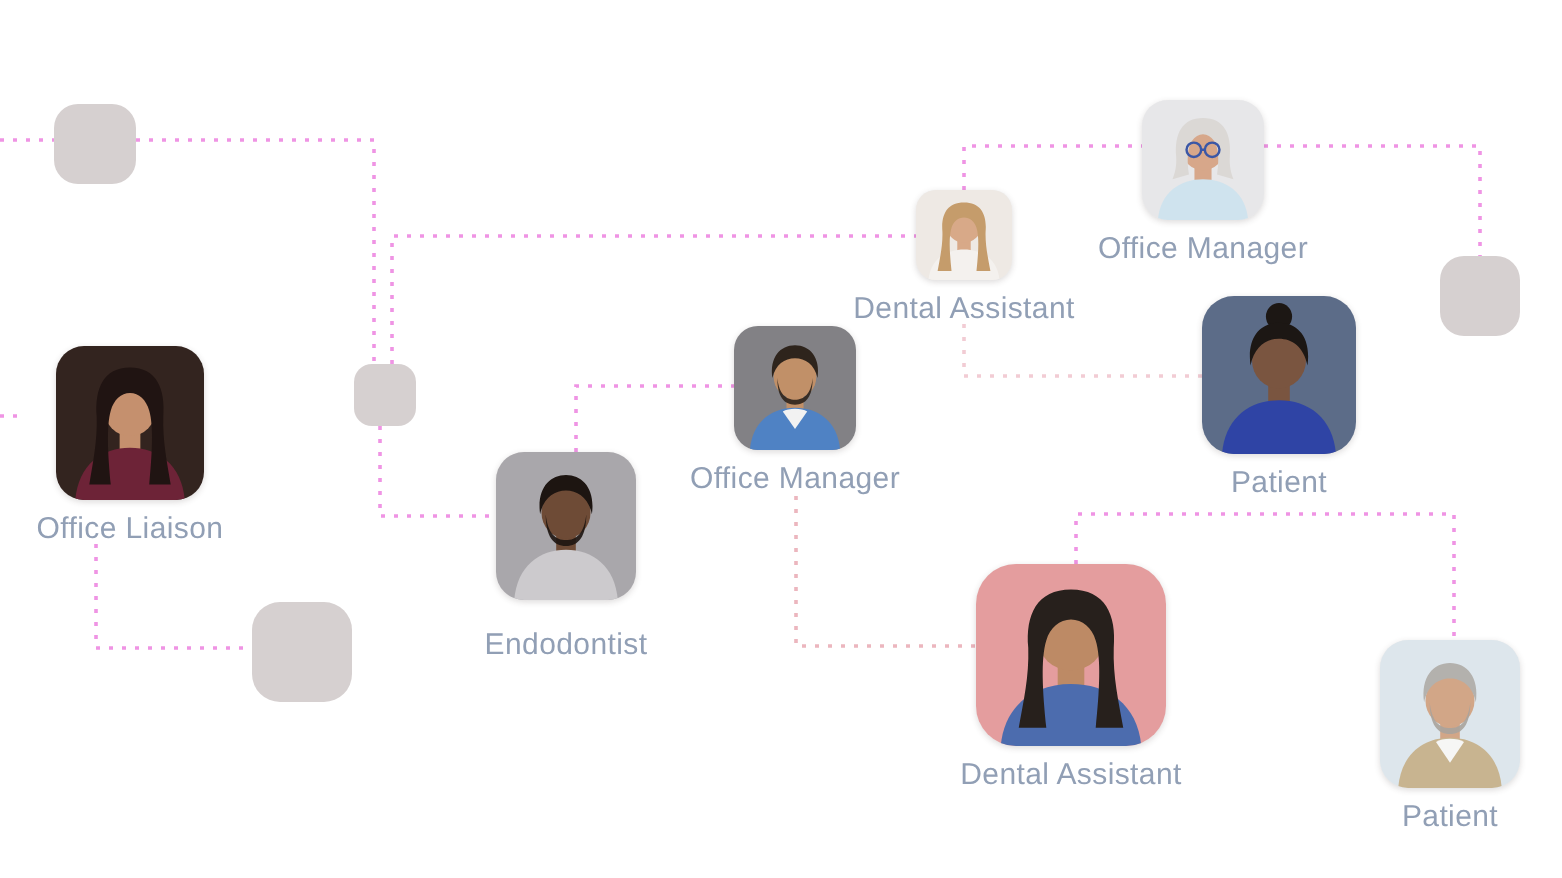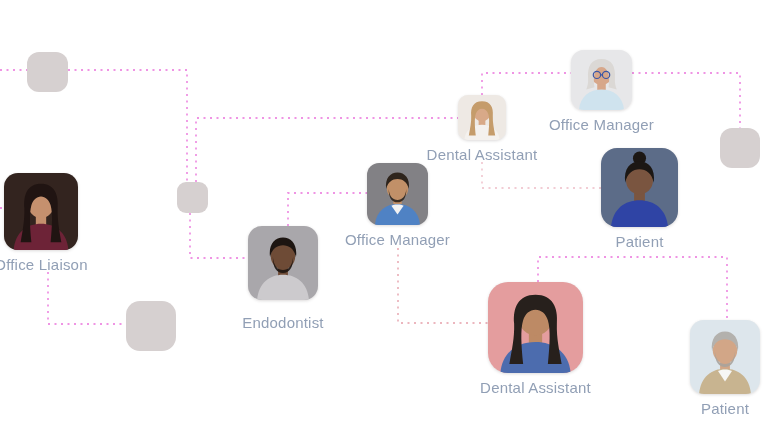--- a/index.html
+++ b/index.html
@@ -43,21 +43,21 @@
       <polyline points="632,73 740,73 740,128" fill="none" stroke="#ef94e4" stroke-width="1.8" stroke-dasharray="2 4.5"></polyline>
       <polyline points="482,162 482,188 601,188" fill="none" stroke="#f2ccd4" stroke-width="1.8" stroke-dasharray="2 4.5"></polyline>
       <polyline points="48,272 48,324 126,324" fill="none" stroke="#ef94e4" stroke-width="1.8" stroke-dasharray="2 4.5"></polyline>
       <polyline points="538,282 538,257 727,257 727,320" fill="none" stroke="#ef94e4" stroke-width="1.8" stroke-dasharray="2 4.5"></polyline>
       <polyline points="0,208 11,208" fill="none" stroke="#ef94e4" stroke-width="1.8" stroke-dasharray="2 4.5"></polyline>
     </svg>
     <div class="decor-square" style="left: 27px; top: 52px; width: 41px; height: 40px; border-radius: 12px; background: rgb(214, 208, 208);"></div>
     <div class="decor-square" style="left: 177px; top: 182px; width: 31px; height: 31px; border-radius: 9px; background: rgb(214, 208, 208);"></div>
     <div class="decor-square" style="left: 126px; top: 301px; width: 50px; height: 50px; border-radius: 14px; background: rgb(214, 208, 208);"></div>
     <div class="decor-square" style="left: 720px; top: 128px; width: 40px; height: 40px; border-radius: 12px; background: rgb(214, 208, 208);"></div>
-    <div class="person" style="left: 4px; top: 173px; width: 74px; height: 77px;">
+    <div class="person" style="left: 28px; top: 173px; width: 74px; height: 77px;">
       <div class="photo" style="width: 74px; height: 77px; border-radius: 14px;">
         <svg viewBox="0 0 100 100" preserveAspectRatio="none" width="100%" height="100%">
           <rect x="0" y="0" width="100" height="100" fill="#33241f"></rect>
           <rect x="43" y="50" width="14" height="18" fill="#c5906e"></rect>
           <path d="M13 100 C15 77 31 66 50 66 C69 66 85 77 87 100 Z" fill="#6d2337"></path>
           <circle cx="50" cy="41" r="17.5" fill="#c5906e"></circle>
           <path d="M50 14 C32 14 26 28 27.5 46 C28 62 25 75 22.5 90 L37 90 C35 70 34 52 37 42 C39 35 44 30.5 50 30.5 C56 30.5 61 35 63 42 C66 52 65 70 63 90 L77.5 90 C75 75 72 62 72.5 46 C74 28 68 14 50 14 Z" fill="#201412"></path>
         </svg>
       </div>
       <div class="plabel" style="color: rgb(145, 159, 181); left: 37px;">Office Liaison</div>

